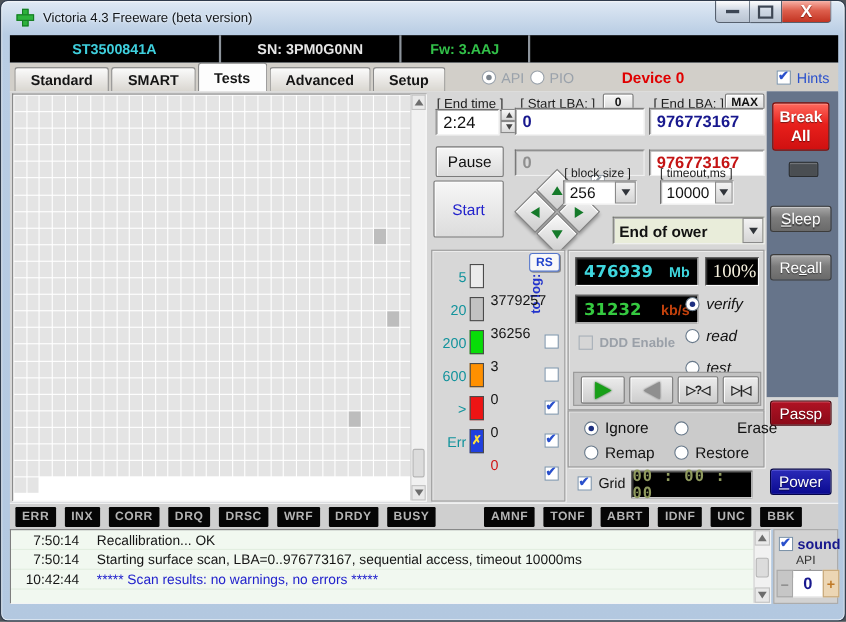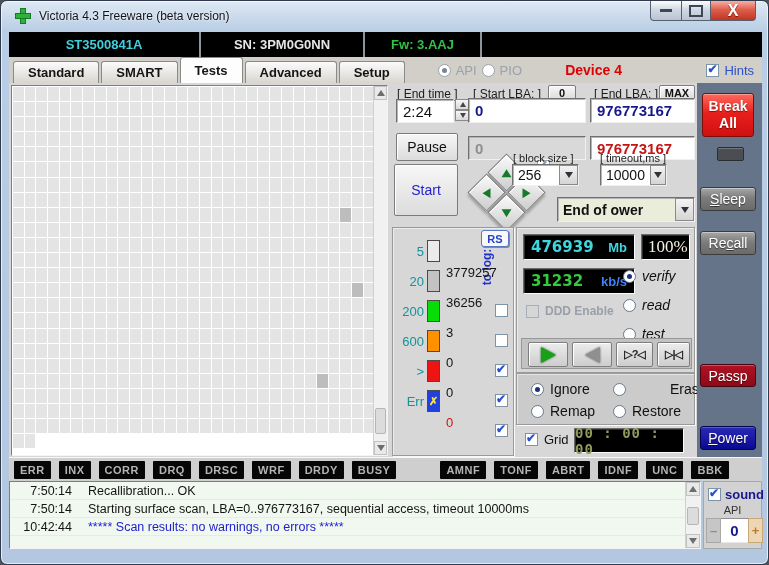--- a/index.html
+++ b/index.html
@@ -105,40 +105,40 @@
   .err-x{color:#ffe23a;font-weight:bold;font-size:11px;line-height:1;}
   .tolog{position:absolute;transform:rotate(-90deg);transform-origin:center;color:#2233cc;font-weight:bold;font-size:12px;white-space:nowrap;}
   .rs-btn{position:absolute;width:26px;height:15px;background:#f8f8f8;border:1px solid #5577cc;border-radius:3px;
           color:#2244cc;font-weight:bold;font-size:11px;display:flex;align-items:center;justify-content:center;box-shadow:1px 1px 0 #888;}
 
   
   .lcd{background:#000;border:1px solid;border-color:#6a6a6a #fafafa #fafafa #6a6a6a;box-shadow:inset 1px 1px 0 #2e2e2e;
        box-sizing:border-box;display:flex;align-items:center;justify-content:space-between;padding:0 7px;}
   .lcd .num{font-family:"DejaVu Sans",sans-serif;font-weight:bold;font-size:15px;}
   .lcd .unit{font-size:13px;font-weight:bold;}
-  .cyan{color:#3fd6de;} .grn{color:#35c940;} .wht{color:#3b82f6;}
+  .cyan{color:#3fd6de;} .grn{color:#35c940;} .wht{color:#c2410c;}
   .pct{font-family:"Liberation Serif",serif;color:#f7f2df;font-size:17px;}
   .timer{background:#000;border:1px solid;border-color:#6a6a6a #fafafa #fafafa #6a6a6a;box-shadow:inset 1px 1px 0 #2e2e2e;
          box-sizing:border-box;display:flex;align-items:center;justify-content:center;
          font-family:"DejaVu Sans Mono",monospace;font-size:14px;font-weight:bold;color:#8f9a5e;letter-spacing:1px;}
 
   .mode-row{display:flex;align-items:center;gap:6px;font-size:14px;color:#111;margin-bottom:13px;}
   .ddd{display:flex;align-items:center;gap:6px;font-size:12px;font-weight:bold;color:#9aa0a8;}
 
   .media-strip{position:absolute;background:#c2c2c2;border:1px solid #989898;box-sizing:border-box;}
   .mbtn{position:absolute;top:3px;height:25px;background:linear-gradient(#ececec,#cdcdcd);border:1px solid #7d7d7d;
         box-shadow:inset 1px 1px 0 #fff;box-sizing:border-box;display:flex;align-items:center;justify-content:center;border-radius:2px;}
   .play-tri{width:0;height:0;border-top:8px solid transparent;border-bottom:8px solid transparent;border-left:15px solid #18a018;filter:drop-shadow(0 0 1px #0a5a0a);}
   .rew-tri{width:0;height:0;border-top:8px solid transparent;border-bottom:8px solid transparent;border-right:15px solid #8f8f8f;filter:drop-shadow(0 0 1px #555);}
   .seek-txt{font-size:11px;font-weight:bold;color:#222;letter-spacing:-1px;}
 
   .defect-row{display:flex;align-items:center;gap:6px;font-size:14px;color:#111;position:absolute;}
 
   
-  .sidepanel{position:absolute;left:696px;top:82px;width:65px;height:374px;background:#66748a;}
+  .sidepanel{position:absolute;left:696px;top:82px;width:65px;height:278px;background:#66748a;}
   .side-btn{position:absolute;display:flex;align-items:center;justify-content:center;color:#fff;font-size:14px;
             border-radius:3px;box-sizing:border-box;text-shadow:0 1px 1px rgba(0,0,0,.5);}
   .breakall{background:linear-gradient(#ff6a5e,#e8201c 45%,#d01010);border:1px solid #7e0d08;box-shadow:inset 0 1px 0 #ff9c90;
             font-weight:bold;flex-direction:column;line-height:17px;}
   .grayside{background:linear-gradient(#a8a8a8,#7c7c7c 45%,#6a6a6a);border:1px solid #3c3c3c;box-shadow:inset 0 1px 0 #c8c8c8;}
   .passp{background:linear-gradient(#b01224,#8c0a18);border:1px solid #4a040c;box-shadow:inset 0 1px 0 #d05060;}
   .power{background:linear-gradient(#2a2ab8,#0a0a90);border:1px solid #04044a;box-shadow:inset 0 1px 0 #5a5ad8;}
   .led{position:absolute;background:#4a4e52;border:1px solid #2a2d30;border-radius:2px;box-shadow:inset 0 1px 1px rgba(255,255,255,.25);}
   .ul{text-decoration:underline;}
 
@@ -206,21 +206,21 @@
           <div class="tab active">Tests</div>
           <div class="tab">Advanced</div>
           <div class="tab">Setup</div>
         </div>
       <div class="apipio">
         <span class="radio gray sel"></span>
         <span>API</span>
         <span class="radio gray"></span>
         <span>PIO</span>
       </div>
-      <div class="device0">Device 4</div>
+      <div class="device0">Device 0</div>
       <div class="hints">
         <span class="cb">
             <span class="mark">✔</span>
           </span>
         <span>Hints</span>
       </div>
     </div>
 
     
     <div class="main"></div>

